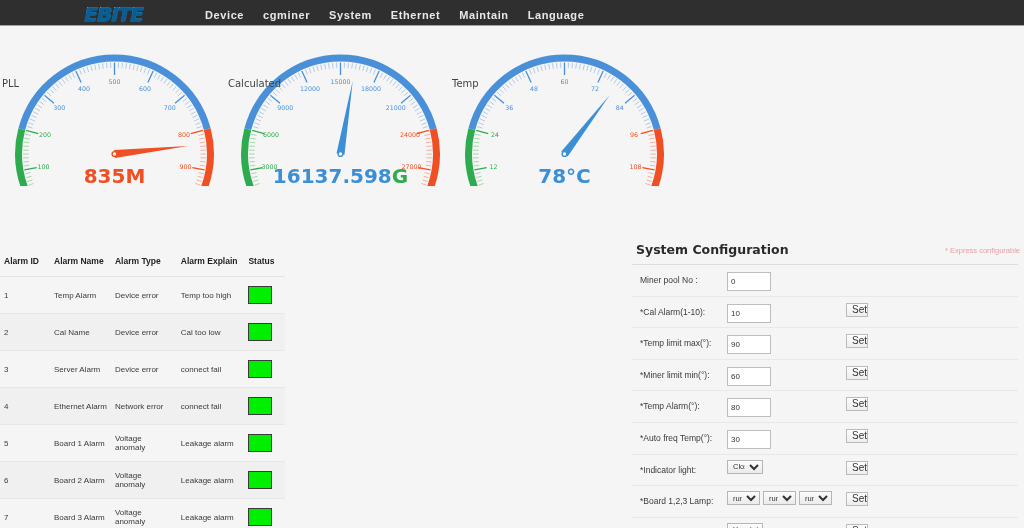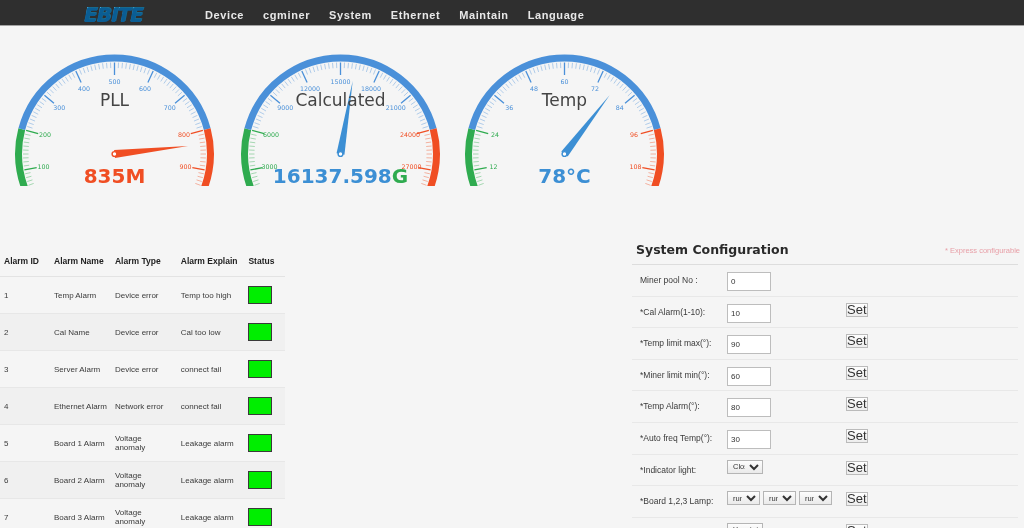--- a/index.html
+++ b/index.html
@@ -41,22 +41,22 @@
   .nav a:last-child { margin-right: 0; }
 
   
   .gauges { position: absolute; top: 26px; left: 0; width: 1024px; height: 160px; }
   .gauge { position: absolute; top: 0; width: 225px; height: 160px; }
   .g0 { left: 2px; }
   .g1 { left: 228px; }
   .g2 { left: 452px; }
   .gauge svg { display: block; }
   .g-title {
-    position: absolute; left: 0; top: 64px; width: 225px; text-align: center;
-    font-size: 17px; color: #444; font-family: "DejaVu Sans", sans-serif;
+    position: absolute; left: 0; top: 52px; width: 225px; 
+    font-size: 10px; color: #444; font-family: "DejaVu Sans", sans-serif;
   }
   .g-value {
     position: absolute; left: 0; top: 138px; width: 225px; text-align: center;
     font-size: 20px; font-weight: bold; font-family: "DejaVu Sans", sans-serif;
   }
   .g-value .unit { font-size: 20px; }
   .tick-lbl { font-size: 6.3px; font-family: "DejaVu Sans", sans-serif; }
 
   
   .alarm-table {
@@ -142,29 +142,29 @@
     border: 1px solid #b5b5b5;
     background: linear-gradient(180deg,#fdfdfd 0%,#eaeaea 100%);
     font-family: "Liberation Sans", sans-serif;
     vertical-align: top;
   }
   .sel-w1 { width: 36px; }
   .sel-w2 { width: 33px; margin-right: 3px; }
   .cfg-set {
     position: absolute; left: 214px; top: 6px;
     width: 22px; height: 14px;
-    font-size: 13px;
+    font-size: 10px;
     color: #333;
     border: 1px solid #bbb;
     background: linear-gradient(180deg,#fefefe 0%,#ededed 100%);
     font-family: "Liberation Sans", sans-serif;
     cursor: pointer;
     line-height: 12px;
     padding: 0;
-    text-align: left;
+    text-align: right;
   }
 </style>
 </head>
 <body>
 
 <div id="app">
 
   <div class="topbar">
     <div class="logo">EBITE</div>
     <div class="nav" id="nav"><a href="#">Device</a><a href="#">cgminer</a><a href="#">System</a><a href="#">Ethernet</a><a href="#">Maintain</a><a href="#">Language</a></div>

